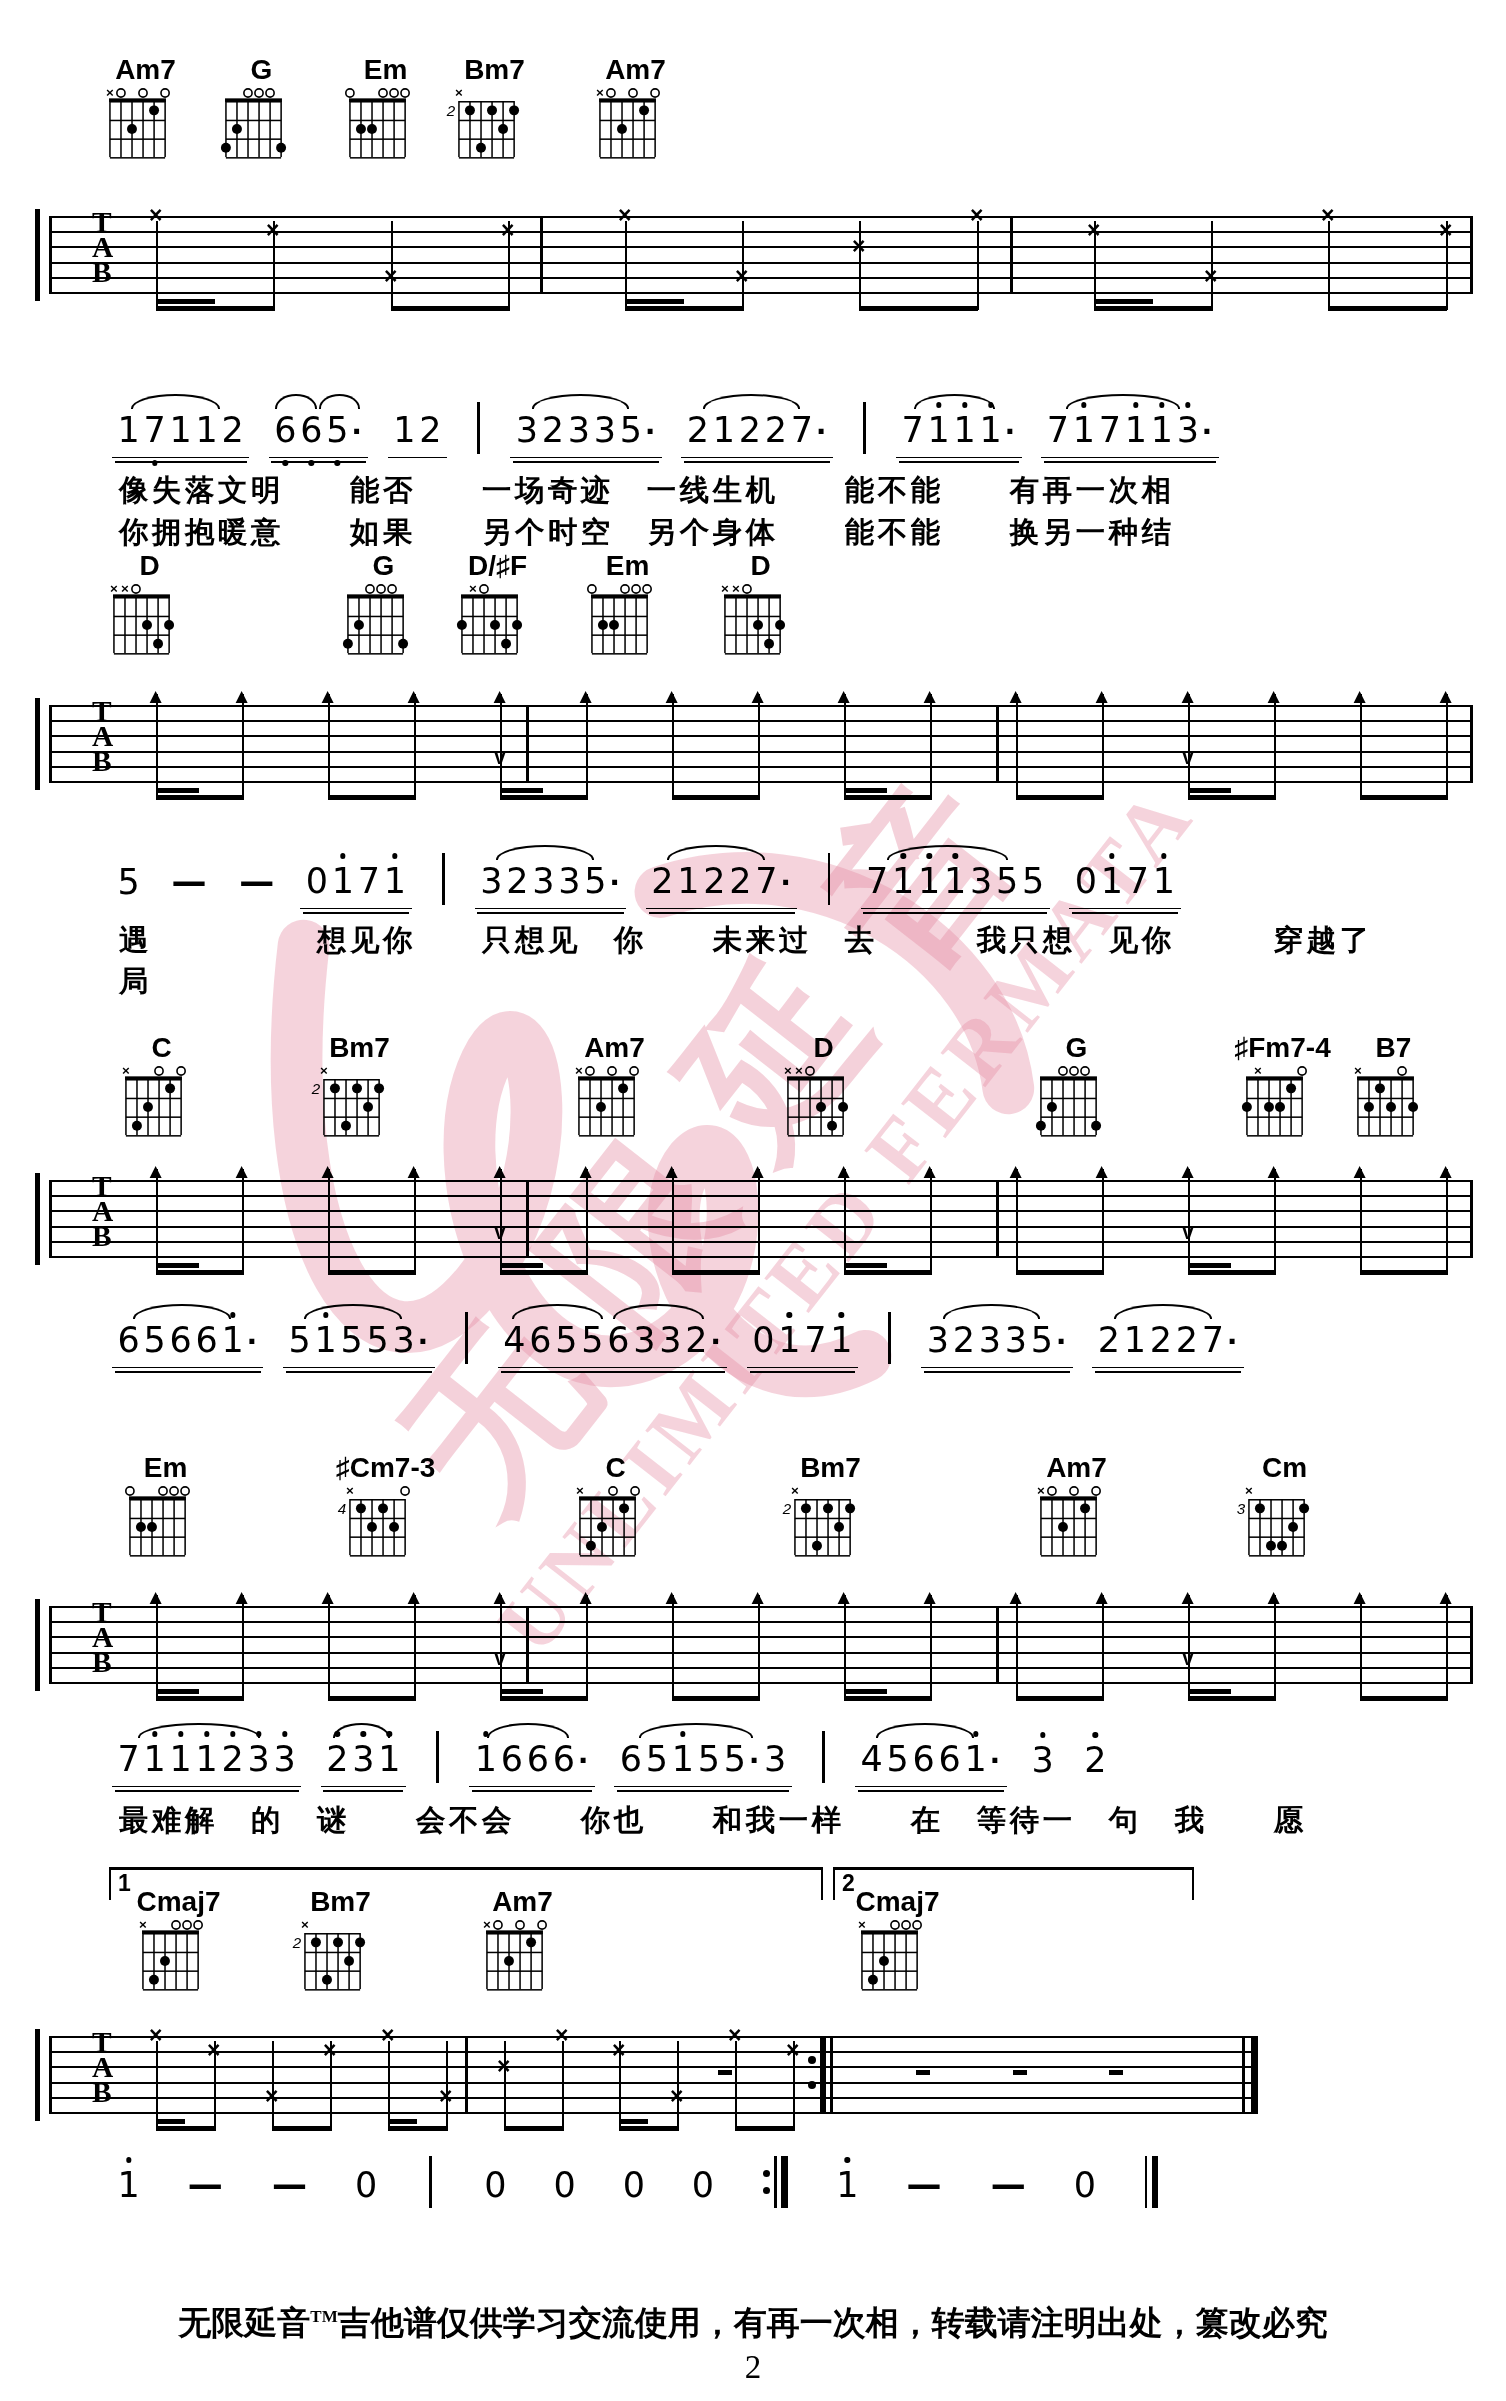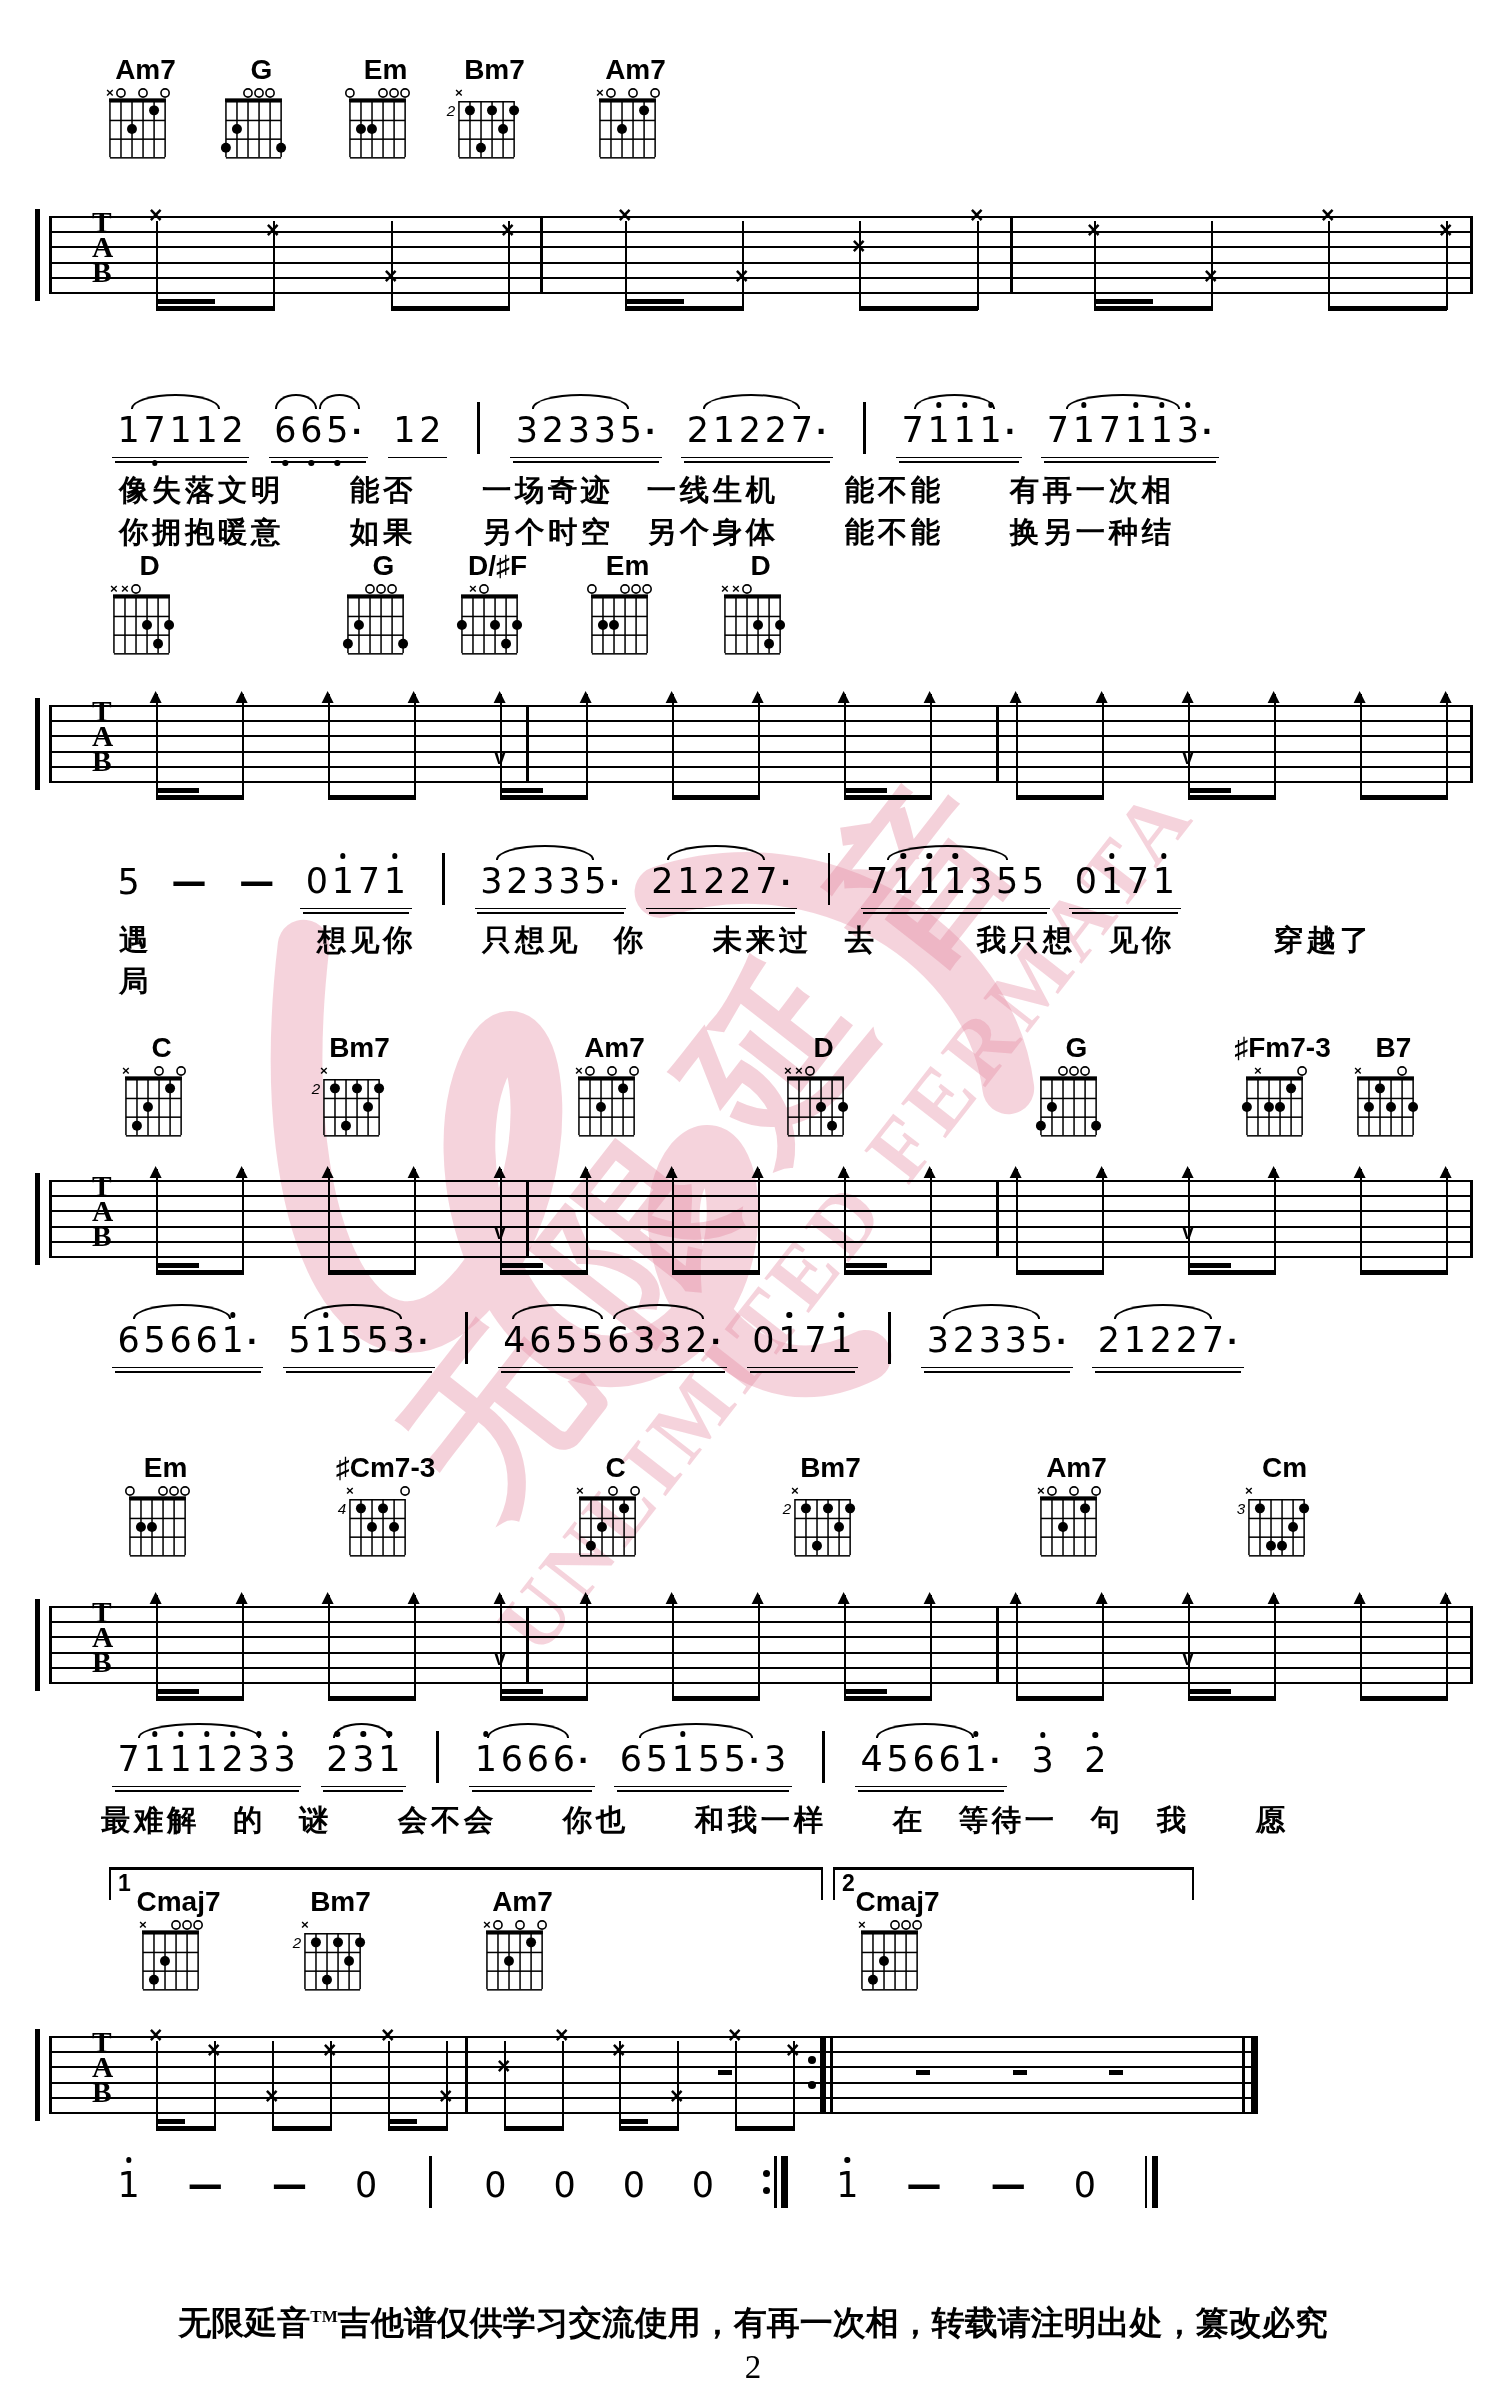--- a/index.html
+++ b/index.html
@@ -590,21 +590,21 @@
           <rect x="19.2" y="18" width="1.7" height="63" fill="#000"></rect>
           <rect x="31.599999999999998" y="18" width="1.7" height="63" fill="#000"></rect>
           <rect x="44" y="18" width="1.7" height="63" fill="#000"></rect>
           <rect x="56.400000000000006" y="18" width="1.7" height="63" fill="#000"></rect>
           <rect x="68.8" y="18" width="1.7" height="63" fill="#000"></rect>
           <rect x="81.2" y="18" width="1.7" height="63" fill="#000"></rect>
           <circle cx="32.4" cy="49.5" r="5.6" fill="#000"></circle>
           <circle cx="20" cy="70.5" r="5.6" fill="#000"></circle>
           <circle cx="82" cy="70.5" r="5.6" fill="#000"></circle>
         </svg></div>
-      <div class="chord" style="left: 1229px; top: 1033px;"><div class="chord-label">♯Fm7-3</div><svg width="107" height="89" viewBox="0 0 120 100">
+      <div class="chord" style="left: 1229px; top: 1033px;"><div class="chord-label">♯Fm7-4</div><svg width="107" height="89" viewBox="0 0 120 100">
           <text x="32.4" y="14" font-size="15" font-weight="bold" text-anchor="middle">×</text>
           <circle cx="82" cy="9" r="4.6" fill="none" stroke="#000" stroke-width="1.8"></circle>
           <rect x="19" y="15" width="64" height="4" fill="#000"></rect>
           <rect x="20" y="18" width="62" height="1.7" fill="#000"></rect>
           <rect x="20" y="39" width="62" height="1.7" fill="#000"></rect>
           <rect x="20" y="60" width="62" height="1.7" fill="#000"></rect>
           <rect x="20" y="81" width="62" height="1.7" fill="#000"></rect>
           <rect x="19.2" y="18" width="1.7" height="63" fill="#000"></rect>
           <rect x="31.599999999999998" y="18" width="1.7" height="63" fill="#000"></rect>
           <rect x="44" y="18" width="1.7" height="63" fill="#000"></rect>
@@ -978,21 +978,21 @@
           <div class="adot">·</div>
           <div class="arcline" style="left: 14%; width: 62%;"></div>
         </div>
         <div class="grp">
           <div class="note">3<div class="od"></div></div>
         </div>
         <div class="grp">
           <div class="note">2<div class="od"></div></div>
         </div>
       </div>
-      <div class="lyr" style="left: 101px; top: 1801px;">最难解　的　谜　　会不会　　你也　　和我一样　　在　等待一　句　我　　愿</div>
+      <div class="lyr" style="left: 119px; top: 1801px;">最难解　的　谜　　会不会　　你也　　和我一样　　在　等待一　句　我　　愿</div>
       <div class="volta" style="left: 109px; top: 1867px; width: 710px;"><span>1</span></div>
       <div class="volta" style="left: 833px; top: 1867px; width: 357px;"><span>2</span></div>
       <div class="chord" style="left: 125px; top: 1887px;"><div class="chord-label">Cmaj7</div><svg width="107" height="89" viewBox="0 0 120 100">
           <text x="20" y="14" font-size="15" font-weight="bold" text-anchor="middle">×</text>
           <circle cx="57.2" cy="9" r="4.6" fill="none" stroke="#000" stroke-width="1.8"></circle>
           <circle cx="69.6" cy="9" r="4.6" fill="none" stroke="#000" stroke-width="1.8"></circle>
           <circle cx="82" cy="9" r="4.6" fill="none" stroke="#000" stroke-width="1.8"></circle>
           <rect x="19" y="15" width="64" height="4" fill="#000"></rect>
           <rect x="20" y="18" width="62" height="1.7" fill="#000"></rect>
           <rect x="20" y="39" width="62" height="1.7" fill="#000"></rect>

